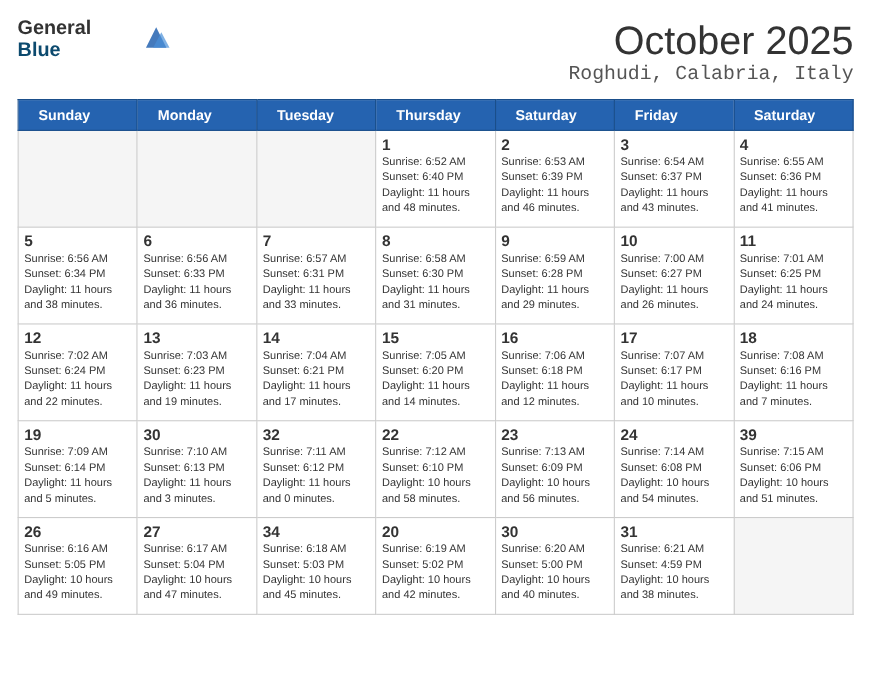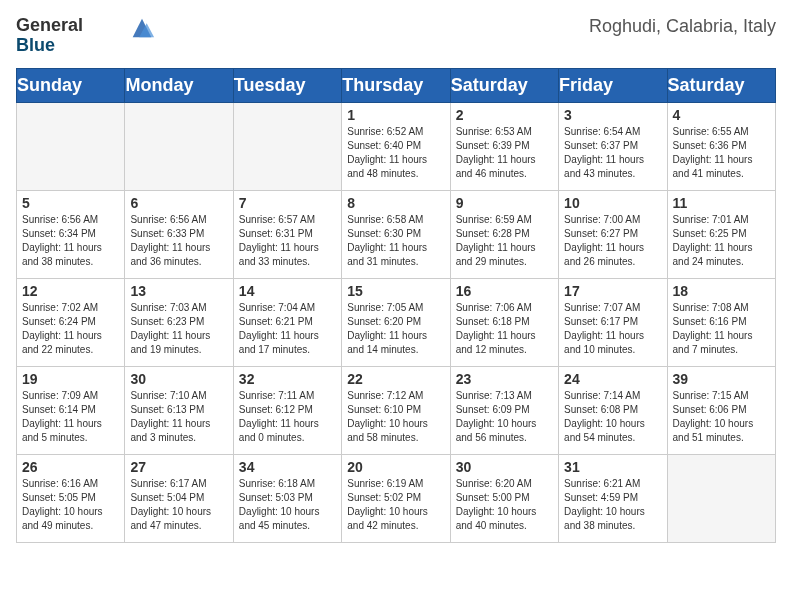--- a/index.html
+++ b/index.html
@@ -11,21 +11,21 @@
       padding: 16px;
     }
     .header {
       display: flex;
       align-items: flex-start;
       justify-content: space-between;
       margin-bottom: 12px;
     }
     .logo {
       display: flex;
-      align-items: flex-start;
+      align-items: center;
       gap: 41px;
     }
     .logo-text {
       display: flex;
       flex-direction: column;
       line-height: 1.1;
     }
     .logo-general {
       font-size: 18px;
       font-weight: bold;
@@ -47,31 +47,32 @@
       text-align: right;
     }
     .month-title {
       font-size: 36px;
       font-weight: normal;
       color: #333;
     }
     .location-title {
       font-size: 18px;
       color: #555;
+      font-family: Liberation Mono, monospace;
     }
     table {
       width: 100%;
       border-collapse: collapse;
       table-layout: fixed;
     }
     th {
       background-color: #2563b0;
       color: #fff;
-      padding: 6px 0;
-      font-size: 18px;
+      padding: 6px 18px;
+      font-size: 13px;
       text-align: left;
       border: 1px solid #1a4e8a;
     }
     td {
       border: 1px solid #ccc;
       vertical-align: top;
       padding: 4px 5px;
       font-size: 10.5px;
       color: #333;
       height: 88px;
@@ -106,20 +107,21 @@
     <div class="logo-text">
       <span class="logo-general">General</span>
       <span class="logo-blue">Blue</span>
     </div>
     <svg class="logo-icon" viewBox="0 0 30 30">
       <polygon points="5,25 15,5 25,25" fill="#2563b0" opacity="0.85"></polygon>
       <polygon points="12,25 20,10 28,25" fill="#4a90d9" opacity="0.7"></polygon>
     </svg>
   </div>
   <div class="title-block">
+    <div class="month-title">October 2025</div>
     <div class="location-title">Roghudi, Calabria, Italy</div>
   </div>
 </div>
 
 <table>
   <thead>
     <tr>
     <th>Sunday</th>
         <th>Monday</th>
         <th>Tuesday</th>

